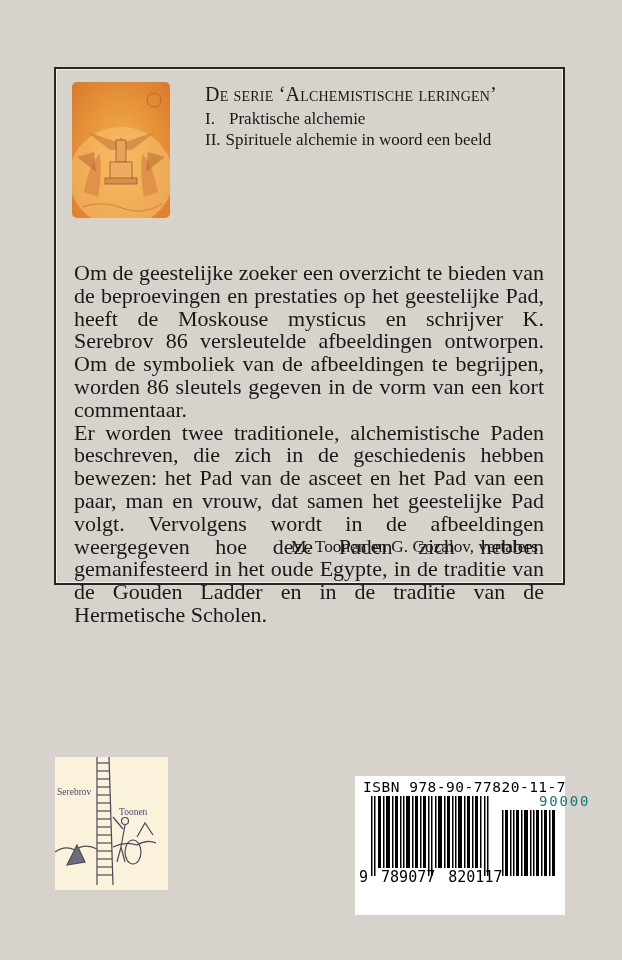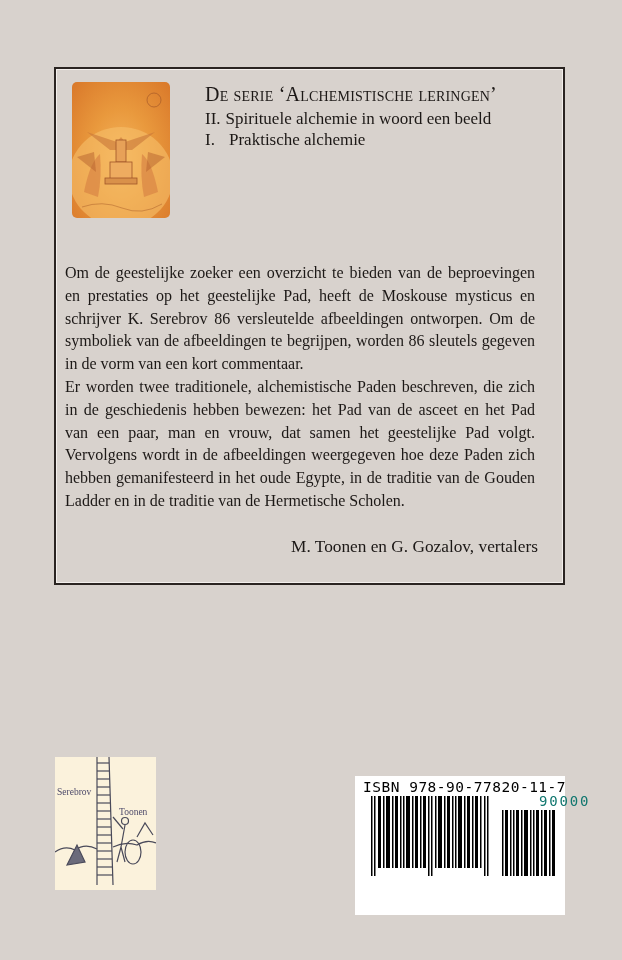--- a/index.html
+++ b/index.html
@@ -22,30 +22,30 @@
   .series-title {
     position:absolute; left:205px; top:83px;
     font-size:20px; letter-spacing:0.2px; white-space:nowrap;
   }
   .series-title .sc { font-variant: small-caps; }
   .series-list { position:absolute; left:205px; top:108px; font-size:17px; line-height:21px; white-space:nowrap; }
   .series-list div { margin:0; }
   .series-list .num { display:inline-block; width:24px; }
   .series-list .num2 { display:inline-block; width:auto; margin-right:5px; }
   .body-text {
-    position:absolute; left:65px; top:262px; width:470px;
-    font-size:16px; line-height:22.8px; text-align:justify;
+    position:absolute; left:74px; top:262px; width:470px;
+    font-size:22px; line-height:22.8px; text-align:justify;
   }
   .body-text p { margin:0; }
   .signature {
     position:absolute; right:84px; top:536px; text-align:center;
     font-size:17.3px; line-height:22.8px; white-space:nowrap;margin-left:12px;
   }
   .logo {
-    position:absolute; left:55px; top:757px; width:101px; height:133px;
+    position:absolute; left:55px; top:757px; width:113px; height:133px;
     background:#fbf2dc; overflow:hidden;
   }
   .logo-text { position:absolute; font-size:9.5px; color:#4d4a6a; font-family:"Liberation Serif", serif; }
   .barcode {
     position:absolute; left:355px; top:776px; width:210px; height:139px;
     background:#ffffff;
   }
   .isbn-line {
     position:absolute; left:8px; top:3px; font-family:"DejaVu Sans Mono", monospace;
     font-size:14.5px; letter-spacing:0.5px; color:#000; white-space:nowrap;
@@ -80,24 +80,24 @@
     <path d="M10 125 Q30 118 50 126 T90 122" fill="none" stroke="#a65a28" stroke-width="0.8" opacity="0.6"></path>
   </svg>
 </div>
 
 <div class="series-title">
   <span class="sc">De serie </span><span class="sc">‘Alchemistische leringen’</span>
 </div>
 
 <div class="series-list">
   <div>
-    <span class="num2">II.</span><span>Spirituele alchemie in woord een beeld</span>
+    <span class="num">I.</span><span>Praktische alchemie</span>
   </div>
   <div>
-    <span class="num">I.</span><span>Praktische alchemie</span>
+    <span class="num2">II.</span><span>Spirituele alchemie in woord een beeld</span>
   </div>
 </div>
 
 <div class="body-text">
   <p>Om de geestelijke zoeker een overzicht te bieden van de beproevingen en prestaties op het geestelijke Pad, heeft de Moskouse mysticus en schrijver  K. Serebrov 86 versleutelde afbeeldingen ontworpen.  Om de symboliek van de afbeeldingen te begrijpen, worden 86 sleutels gegeven in de vorm van een kort commentaar.</p>
   <p>Er worden twee traditionele, alchemistische Paden beschreven, die zich in de geschiedenis hebben bewezen: het Pad van de asceet en het Pad van een paar, man en vrouw, dat samen het geestelijke Pad volgt. Vervolgens wordt in de afbeeldingen weergegeven hoe deze Paden zich hebben gemanifesteerd in het oude Egypte, in de traditie van de Gouden Ladder en in de traditie van de Hermetische Scholen.</p>
 </div>
 
 <div class="signature">
   <div>M. Toonen en G. Gozalov, vertalers</div>
@@ -185,13 +185,18 @@
       <rect x="22" y="0" width="4" height="66"></rect>
         <rect x="28" y="0" width="1.5" height="66"></rect>
       <rect x="31" y="0" width="1.5" height="66"></rect>
         <rect x="34" y="0" width="3" height="66"></rect>
       <rect x="39" y="0" width="1.5" height="66"></rect>
         <rect x="42" y="0" width="3" height="66"></rect>
       <rect x="47" y="0" width="1.5" height="66"></rect>
         <rect x="50" y="0" width="3" height="66"></rect>
     </g>
   </svg>
+  <div class="ean-digits">
+    <span>9</span>
+    <span style="margin-left:4px;">789077</span>
+    <span style="margin-left:4px;">820117</span>
+  </div>
 </div>
 
 </body></html>

